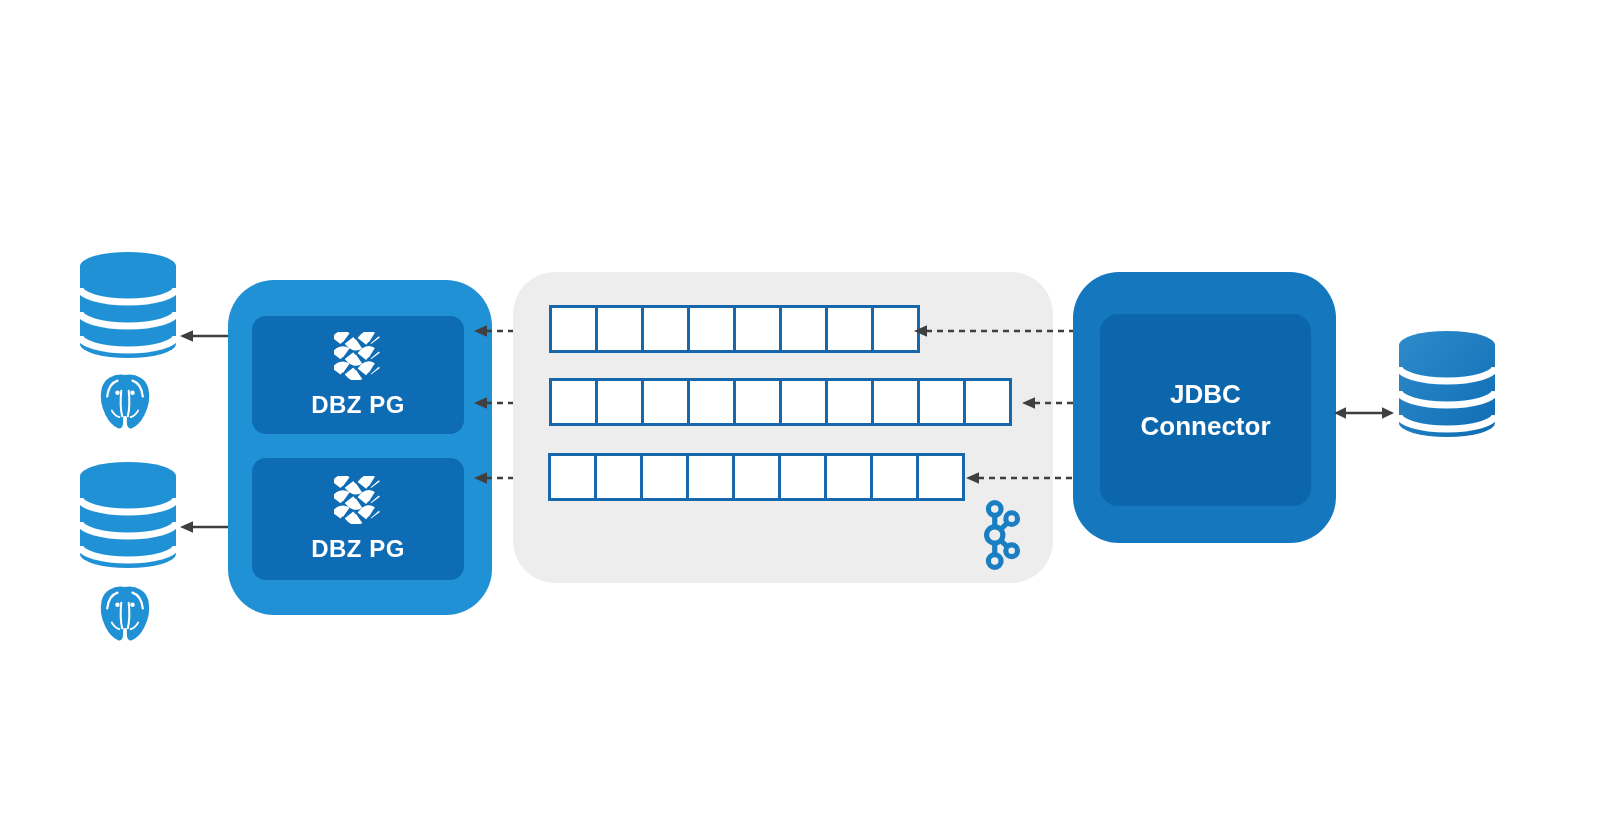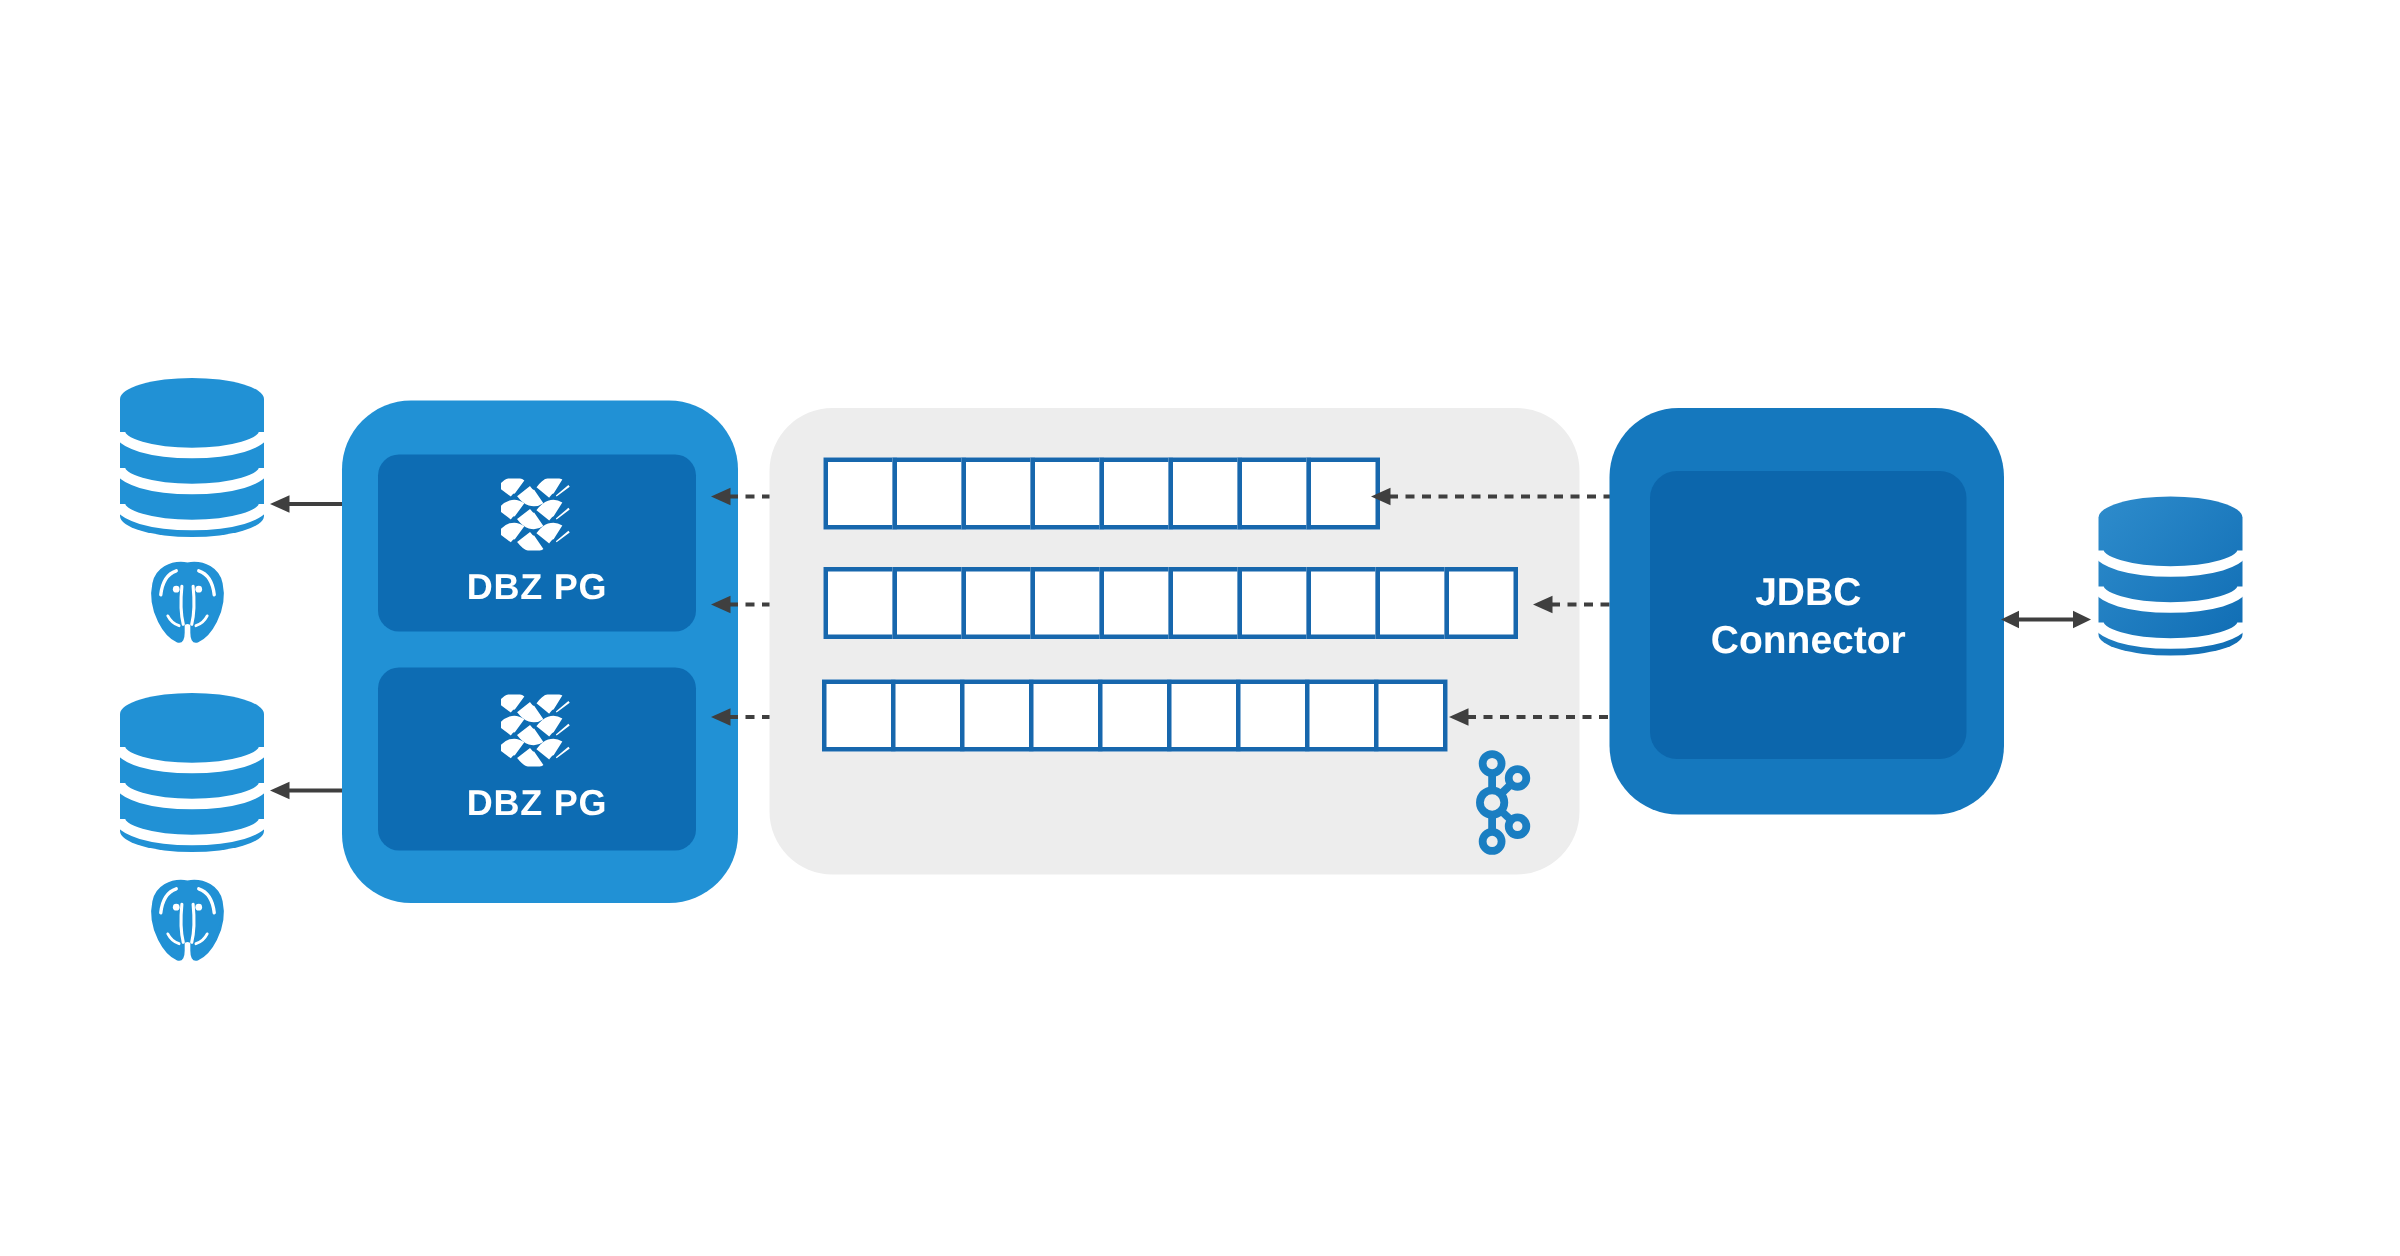--- a/index.html
+++ b/index.html
@@ -4,21 +4,21 @@
 <style>
   html,body{margin:0;padding:0;background:#ffffff;}
   #canvas{
     position:relative;width:1600px;height:837px;background:#ffffff;overflow:hidden;
     font-family:"Liberation Sans",sans-serif;
   }
   .abs{position:absolute;}
 
   
   .dbz-container{
-    left:228px;top:267px;width:264px;height:335px;border-radius:46px;background:#2191D5;
+    left:228px;top:280px;width:264px;height:335px;border-radius:46px;background:#2191D5;
   }
   .dbz-box{
     position:absolute;left:24px;width:212px;border-radius:14px;background:#0D6CB3;
     display:flex;flex-direction:column;align-items:center;justify-content:center;gap:11px;
   }
   .dbz-box1{top:36px;height:118px;}
   .dbz-box2{top:178px;height:122px;}
   .dbz-label{color:#ffffff;font-weight:bold;font-size:24px;letter-spacing:0.5px;}
 
   .kafka-panel{

